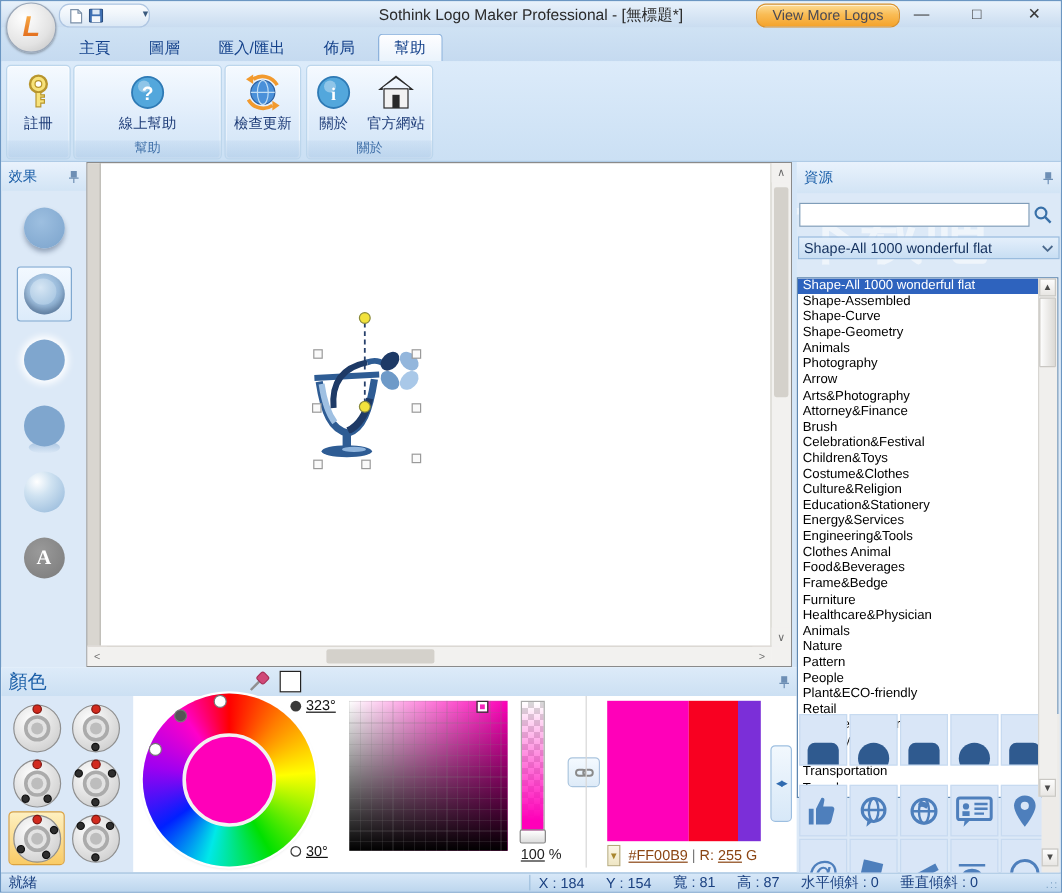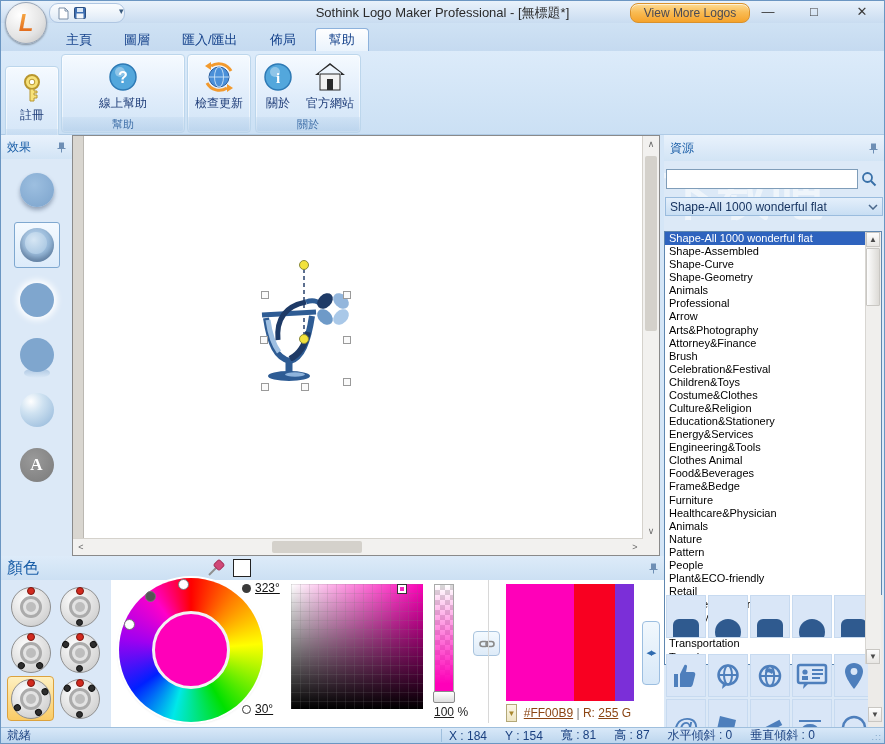--- a/index.html
+++ b/index.html
@@ -178,21 +178,21 @@
 
   <div id="tabrow" class="abs">
       <div class="tab">主頁</div>
       <div class="tab">圖層</div>
       <div class="tab">匯入/匯出</div>
       <div class="tab">佈局</div>
       <div class="tab active">幫助</div>
     </div>
 
   <div id="ribbon" class="abs">
-    <div class="rgroup" style="left:4px;width:52px;margin-top:12px;">
+    <div class="rgroup" style="left:4px;width:52px;">
       <div class="rbtns">
         <div class="rbtn">
           <svg width="30" height="32" viewBox="0 0 30 32">
             <circle cx="15" cy="9" r="7" fill="#F7E27A" stroke="#B8962E" stroke-width="2"></circle>
             <circle cx="15" cy="9" r="2.8" fill="#FFF" stroke="#B8962E"></circle>
             <path d="M13,16 v12 h4 v-3 h3 v-3 h-3 v-2 h3 v-2 h-3 v-2 z" fill="#F7E27A" stroke="#B8962E"></path>
           </svg>
           <span class="lbl">註冊</span>
         </div>
       </div>
@@ -455,21 +455,21 @@
     <div class="dd-arrow abs" id="grid-down">▼</div>
     <div id="watermark">下载吧</div>
 
     <div id="res-dropdown">
       <div id="cat-col">
           <div class="cat-item sel">Shape-All 1000 wonderful flat</div>
           <div class="cat-item">Shape-Assembled</div>
           <div class="cat-item">Shape-Curve</div>
           <div class="cat-item">Shape-Geometry</div>
           <div class="cat-item">Animals</div>
-          <div class="cat-item">Professional</div>
+          <div class="cat-item">Photography</div>
           <div class="cat-item">Arrow</div>
           <div class="cat-item">Arts&amp;Photography</div>
           <div class="cat-item">Attorney&amp;Finance</div>
           <div class="cat-item">Brush</div>
           <div class="cat-item">Celebration&amp;Festival</div>
           <div class="cat-item">Children&amp;Toys</div>
           <div class="cat-item">Costume&amp;Clothes</div>
           <div class="cat-item">Culture&amp;Religion</div>
           <div class="cat-item">Education&amp;Stationery</div>
           <div class="cat-item">Energy&amp;Services</div>

